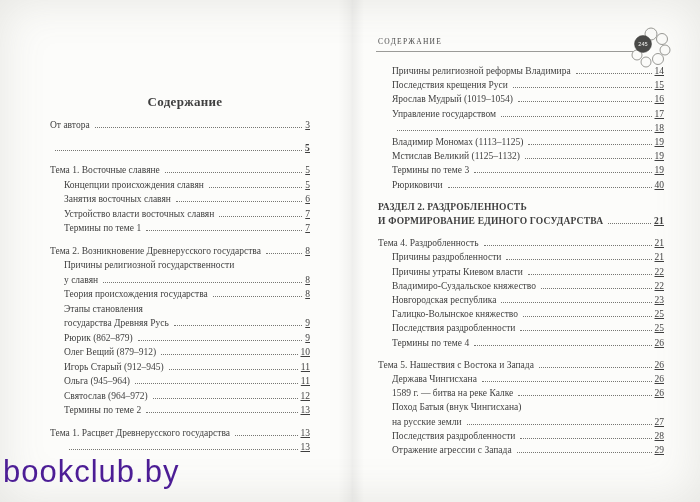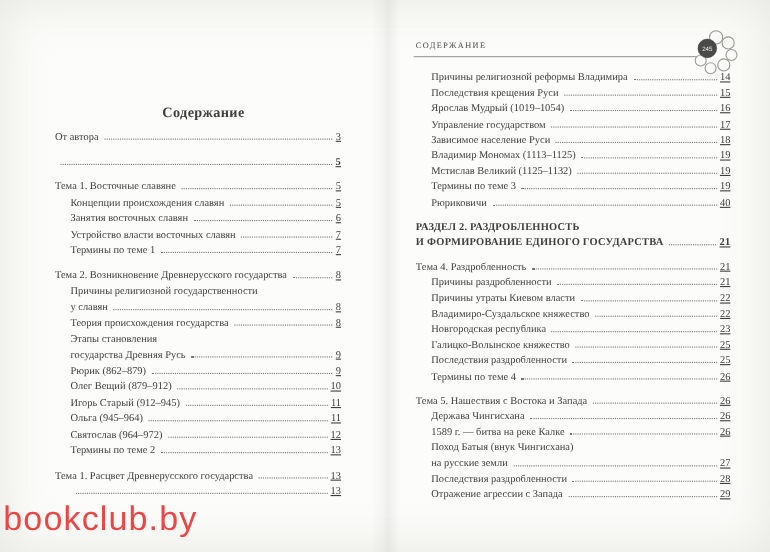--- a/index.html
+++ b/index.html
@@ -56,21 +56,21 @@
     flex:1;min-width:10px;
     border-bottom:1px dotted #767672;
     margin:0 3px 3px 5px;
   }
   .pg{white-space:nowrap;text-decoration:underline;}
 
   
   .watermark{
     position:absolute;left:3px;top:454px;z-index:6;
     font-family:"Liberation Sans", sans-serif;
-    font-size:31px;color:#ef4444;letter-spacing:1px;
+    font-size:31px;color:#4c1d95;letter-spacing:1px;
     text-shadow:0 0 1px rgba(255,255,255,0.6);
     text-align:center;
   }
 </style>
 </head>
 <body>
 
 <div class="photo">
   <div class="gutter"></div>
 
@@ -252,21 +252,20 @@
         </div>
         <div class="toc-entry lvl-sub">
           <div class="toc-line last">
             <span class="lbl">Управление государством</span>
             <span class="leader"></span>
             <span class="pg">17</span>
           </div>
         </div>
         <div class="toc-entry lvl-sub">
           <div class="toc-line last">
-            <span class="lbl">Зависимое население Руси</span>
             <span class="leader"></span>
             <span class="pg">18</span>
           </div>
         </div>
         <div class="toc-entry lvl-sub">
           <div class="toc-line last">
             <span class="lbl">Владимир Мономах (1113–1125)</span>
             <span class="leader"></span>
             <span class="pg">19</span>
           </div>

